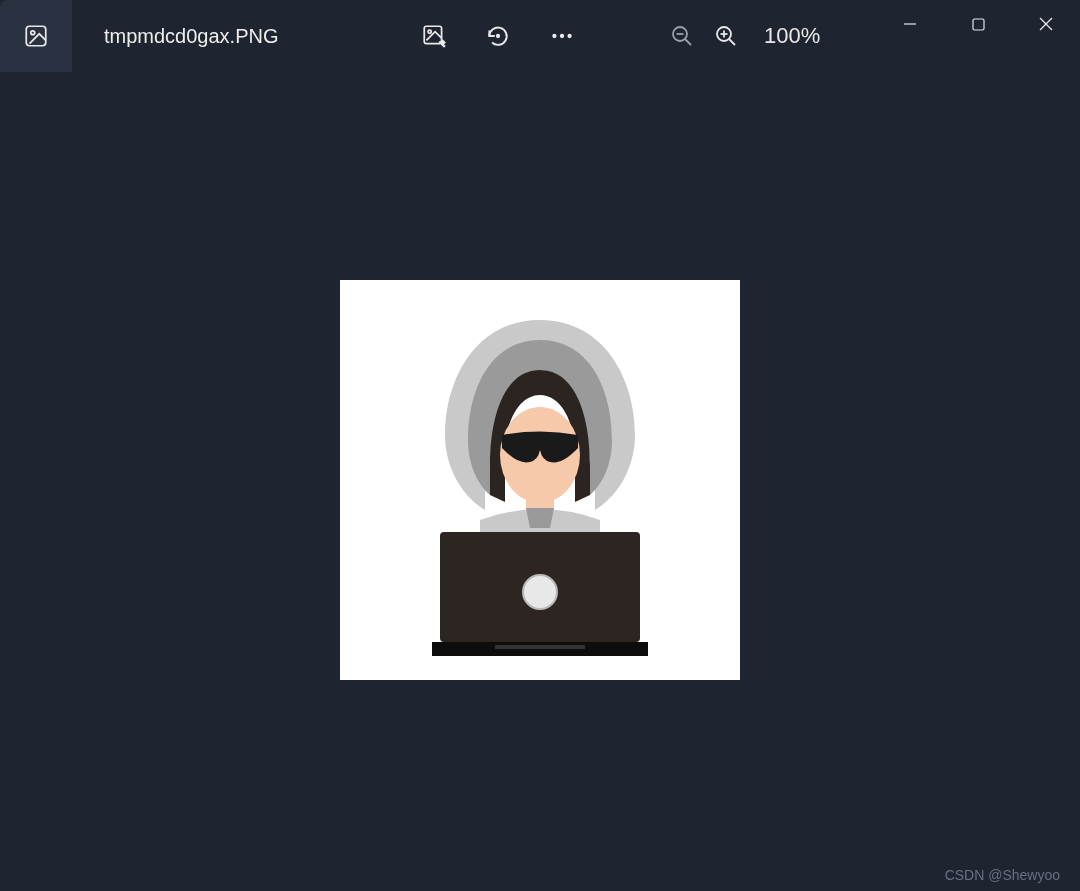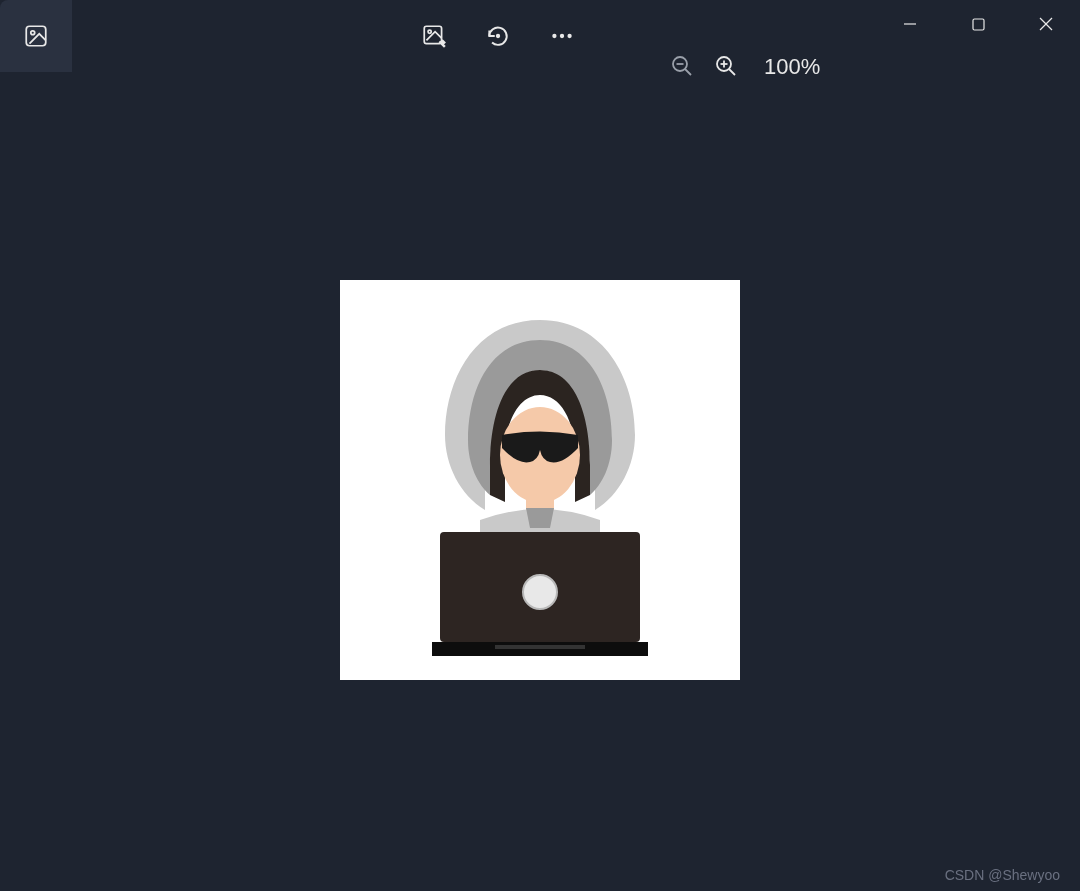--- a/index.html
+++ b/index.html
@@ -48,23 +48,22 @@
       align-items: center;
       justify-content: center;
       cursor: pointer;
     }
     .zoom-group {
       position: absolute;
       left: 668px;
       top: 0;
       height: 72px;
       display: flex;
-      align-items: flex-end;
+      align-items: center;
       gap: 16px;
-      margin-top: 8px;
     }
     .zoom-text {
       font-size: 22px;
       color: #e8e8e8;
       margin-left: 8px;
     }
     .window-controls {
       position: absolute;
       right: 0;
       top: 0;
@@ -111,20 +110,21 @@
 <body>
 
 <div class="titlebar">
   <div class="app-icon-box">
     <svg width="26" height="26" viewBox="0 0 24 24" fill="none" stroke="#e8e8e8" stroke-width="1.6">
       <rect x="3" y="3" width="18" height="18" rx="3"></rect>
       <circle cx="9" cy="9" r="1.8"></circle>
       <path d="M21 16 L15 10 L6 19"></path>
     </svg>
   </div>
+  <div class="file-title">tmpmdcd0gax.PNG</div>
 
   <div class="center-tools">
     <div class="tool-btn">
       <svg width="26" height="26" viewBox="0 0 24 24" fill="none" stroke="#e8e8e8" stroke-width="1.6">
         <rect x="3" y="3" width="16" height="16" rx="2"></rect>
         <circle cx="8" cy="8" r="1.5"></circle>
         <path d="M19 14 L13 8 L5 16"></path>
         <path d="M17 17 L22 22" stroke-width="2.2"></path>
         <path d="M20 15 L23 18 L20 21 L17 18 Z" fill="#e8e8e8" stroke="none"></path>
       </svg>

